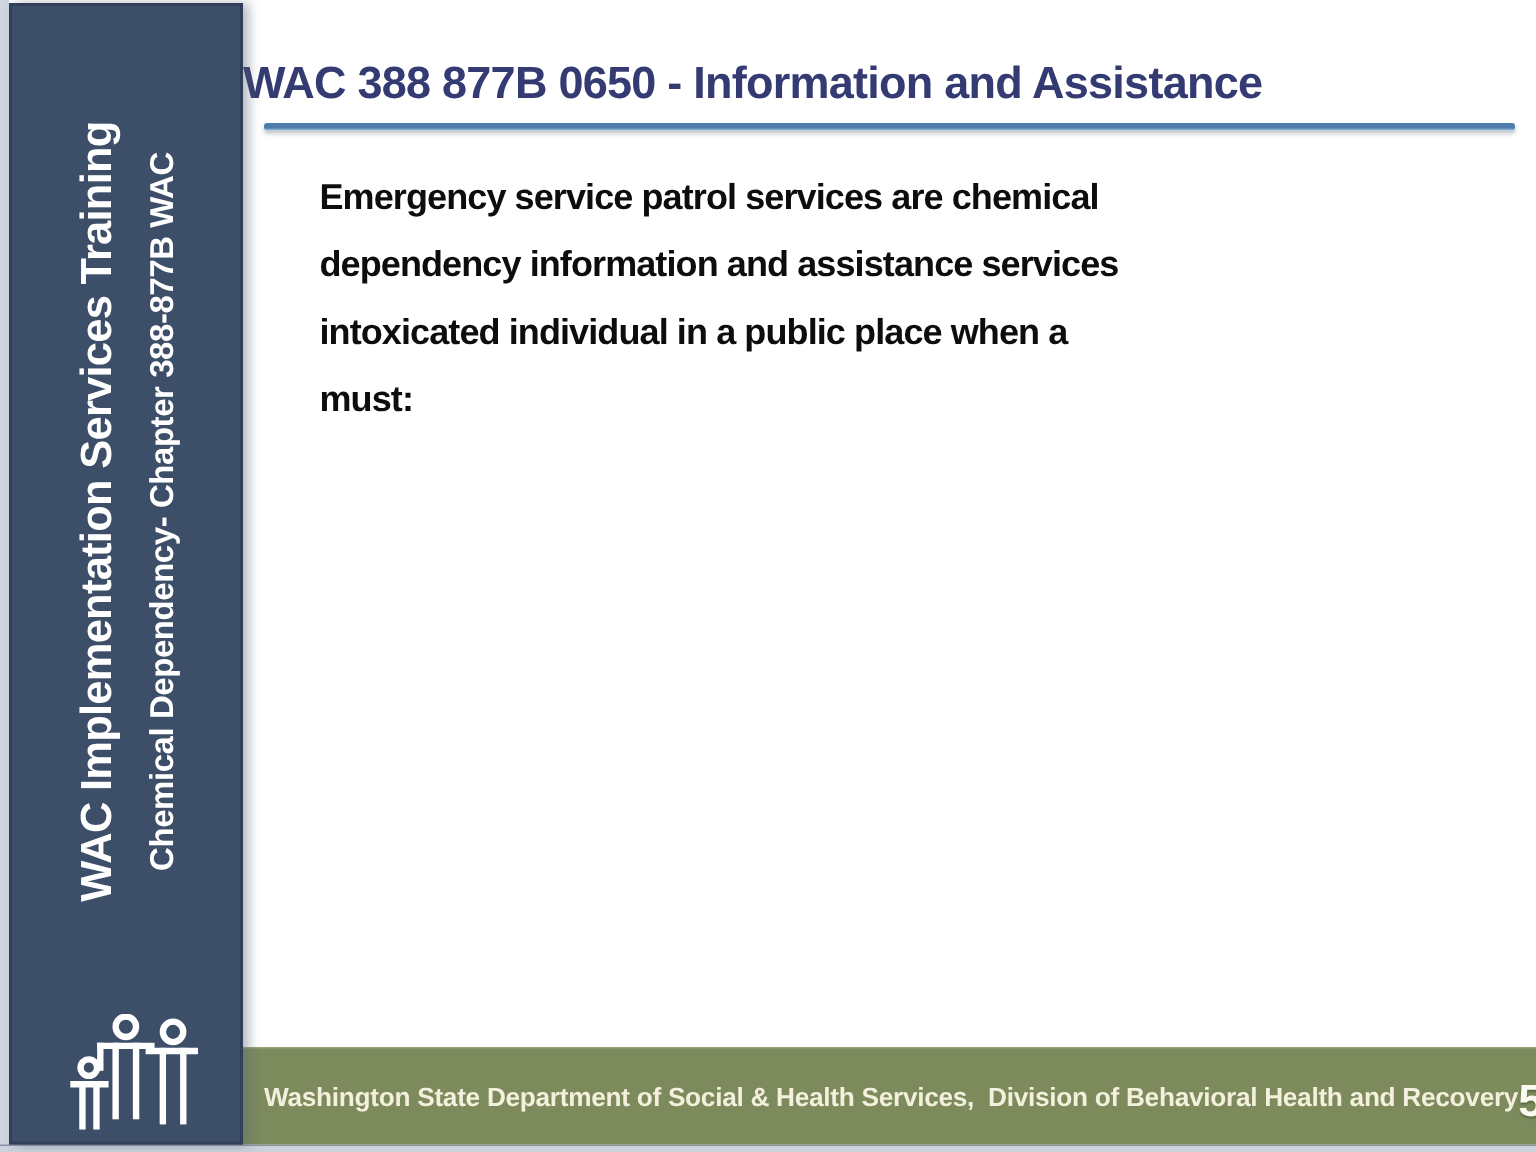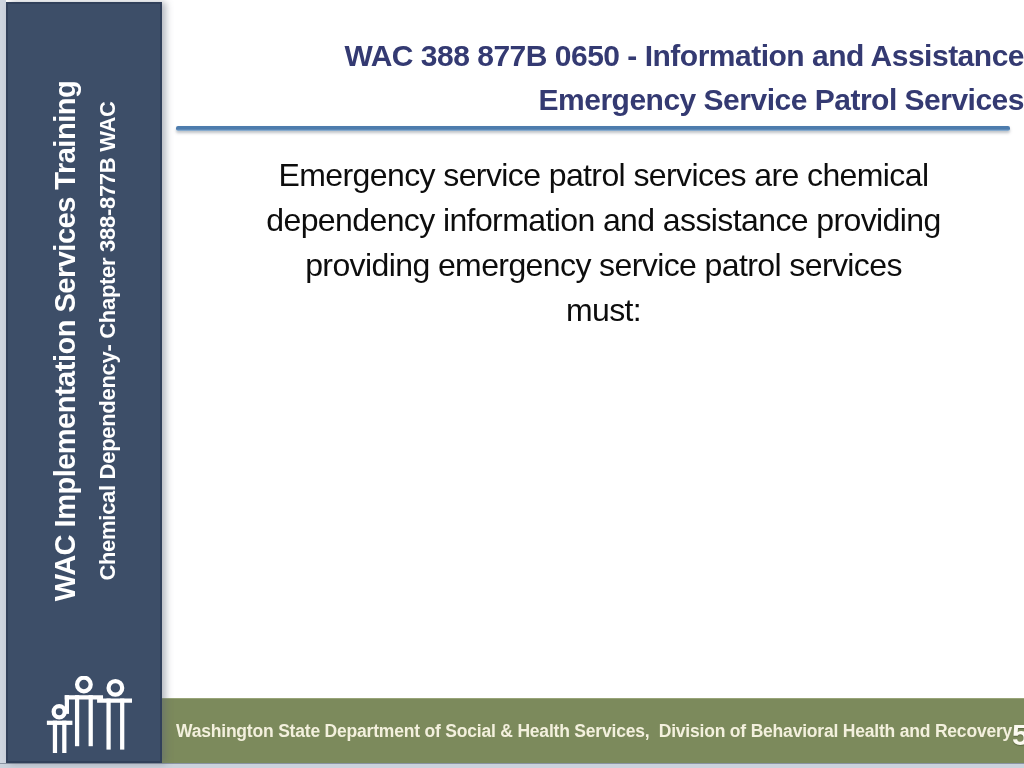--- a/index.html
+++ b/index.html
@@ -47,42 +47,41 @@
     position: absolute; left: 38px; top: 672px; width: 86px; height: 80px;
   }
 
   
   .content {
     position: absolute; left: 162px; top: 0; width: 862px; height: 698px;
     background: #ffffff;
   }
   .slide-title {
     margin-top: 34px;
-    text-align: right;
+    text-align: left;
     color: #343a72;
     font-weight: bold;
     font-size: 30px;
     line-height: 44px;
     letter-spacing: -0.5px;
   }
   .title-underline {
     margin: 4px 14px 0 14px;
     height: 5px;
     background: linear-gradient(to bottom, #4d7cad 0%, #4d7cad 62%, #9dbdda 100%);
     border-radius: 2px;
     box-shadow: 0 2px 3px rgba(70,80,95,0.35);
   }
   .body-block {
     margin: 22px 30px 0 51px;
     color: #0d0d0d;
-    font-weight: normal;
-    font-size: 32px;
+    font-weight: bold;
+    font-size: 24px;
     line-height: 45px;
     letter-spacing: -0.6px;
-    text-align: center;
   }
   .body-line { white-space: nowrap; }
 
   
   .footer {
     position: absolute; left: 160px; top: 698px; width: 864px; height: 65px;
     background: #7c8a5c;
     border-top: 1px solid #98a478;
     display: flex; align-items: center;
     z-index: 2;
@@ -135,28 +134,27 @@
         <line x1="21" y1="55" x2="21" y2="88"></line>
 
         <line x1="24" y1="42" x2="24" y2="25"></line>
       </svg>
     </div>
   </div>
 
   <div class="content">
     <div class="slide-title">
       <div>WAC 388 877B 0650 - Information and Assistance</div>
-      <div>Emergency Service Patrol Services</div>
     </div>
     <div class="title-underline"></div>
 
     <div class="body-block">
       <div class="body-line">Emergency service patrol services are chemical</div>
-      <div class="body-line">dependency information and assistance providing</div>
-      <div class="body-line">providing emergency service patrol services</div>
+      <div class="body-line">dependency information and assistance services</div>
+      <div class="body-line">intoxicated individual in a public place when a</div>
       <div class="body-line">must:</div>
     </div>
   </div>
 
   <div class="footer">
     <div class="footer-text">Washington State Department of Social &amp; Health Services,  Division of Behavioral Health and Recovery</div>
     <div class="page-number">50</div>
   </div>
 
   <div class="frame-bottom"></div>

